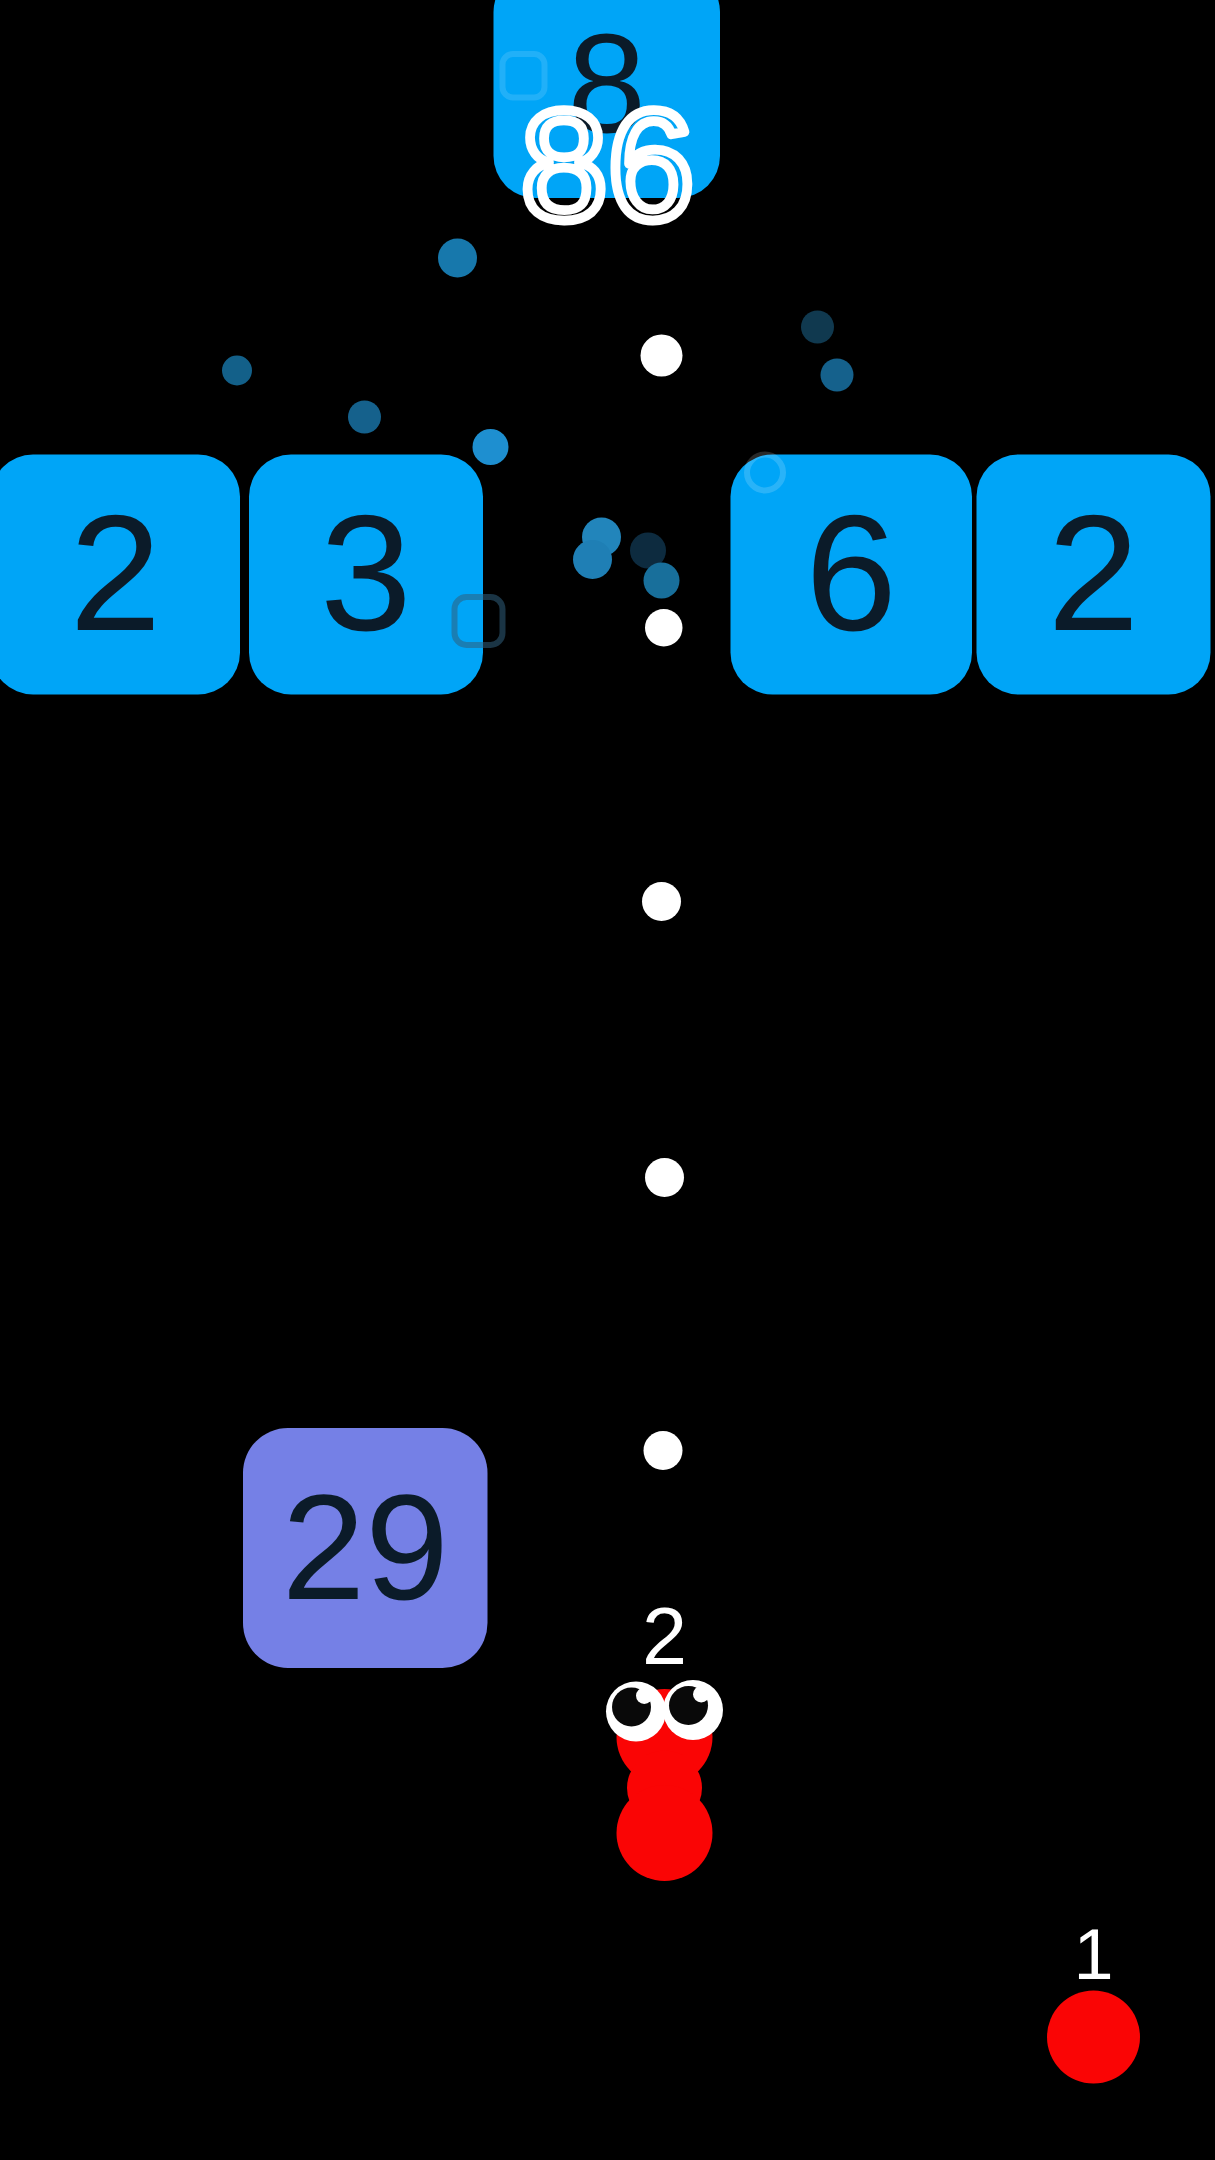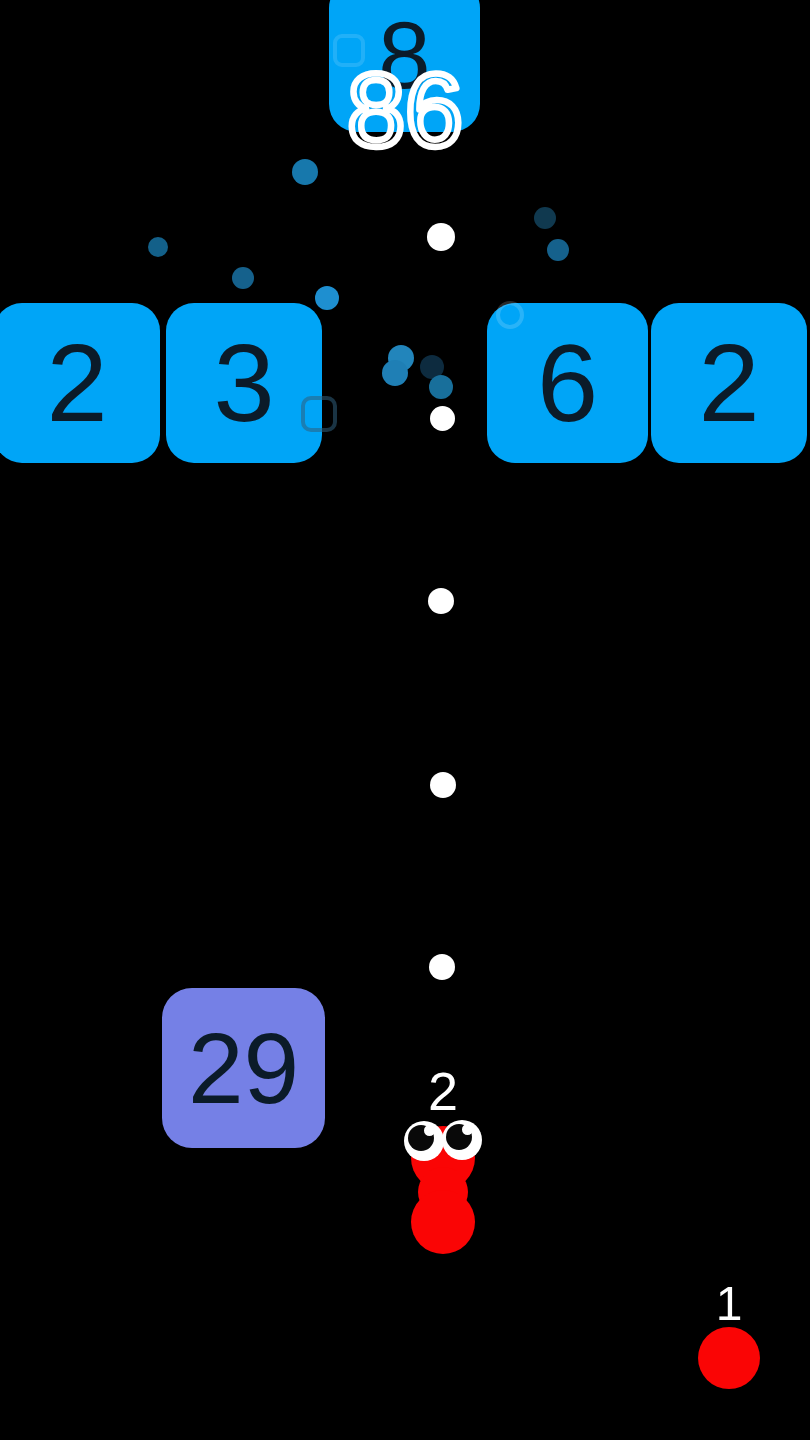--- a/index.html
+++ b/index.html
@@ -8,21 +8,21 @@
     background:var(--background,#000);
     font-family:"Liberation Sans",sans-serif;
   }
   
   .block{
     position:absolute;display:flex;align-items:center;justify-content:center;
     border-radius:28px;background:var(--block_blue,#00a5f7);
     color:var(--digit_dark,#0b1b29);
     font-weight:100;line-height:1;
   }
-  .block.purple{background:var(--block_purple,#7580e6);border-radius:30px;margin-top:36px;}
+  .block.purple{background:var(--block_purple,#7580e6);border-radius:30px;}
   .block-top   {left:329px;top:-20px;width:151px;height:152px;font-size:94px;}
   .block-row-1 {left:-6px; top:303px;width:166px;height:160px;font-size:110px;}
   .block-row-2 {left:166px;top:303px;width:156px;height:160px;font-size:110px;}
   .block-row-3 {left:487px;top:303px;width:161px;height:160px;font-size:110px;}
   .block-row-4 {left:651px;top:303px;width:156px;height:160px;font-size:110px;}
   .block-29    {left:162px;top:952px;width:163px;height:160px;font-size:100px;}
   
   #score-svg{position:absolute;left:0;top:0;z-index:5;}
   #score-svg text{
     font-family:"Liberation Sans",sans-serif;font-weight:100;

